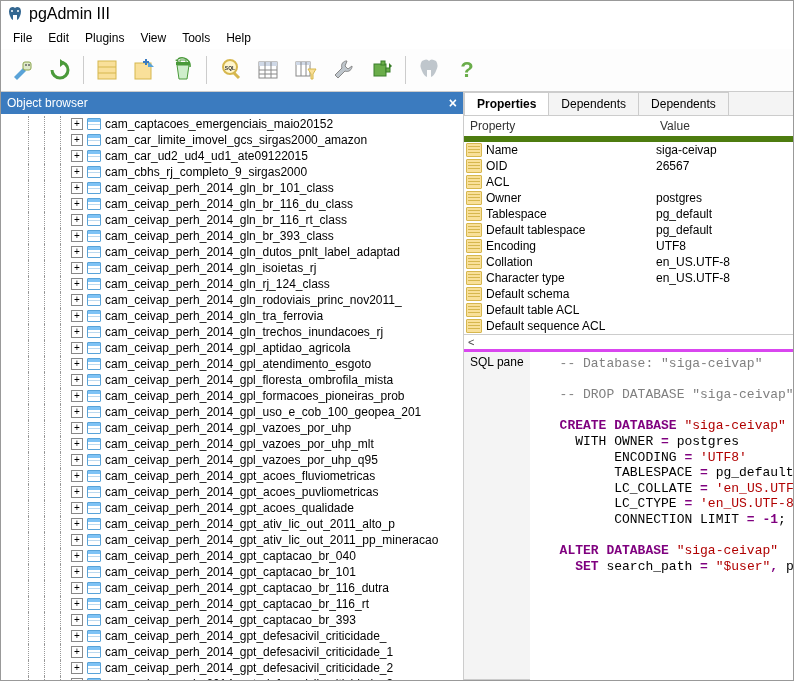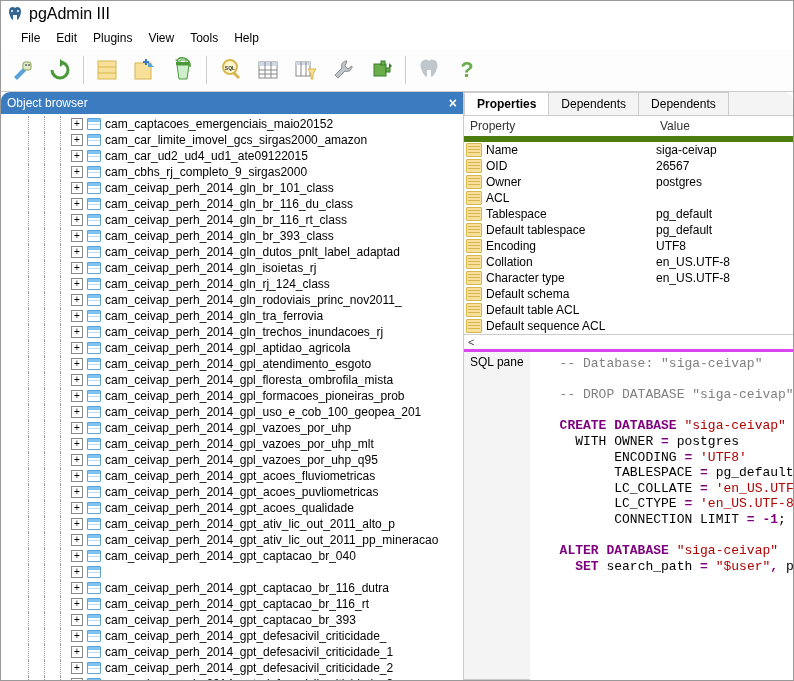--- a/index.html
+++ b/index.html
@@ -1,26 +1,26 @@
 <!DOCTYPE html>
 <html><head>
 <meta charset="utf-8">
 <style>
 * { box-sizing: border-box; margin: 0; padding: 0; }
 body { font-family: "Segoe UI", Tahoma, sans-serif; font-size: 12px; background: #fff; color: #000; }
 .window { width: 794px; height: 681px; display: flex; flex-direction: column; border: 1px solid #999; }
 .titlebar { display: flex; align-items: center; padding: 4px 6px; background: #fff; }
 .titlebar .logo { width: 16px; height: 16px; margin-right: 6px; display: flex; align-items: center; justify-content: center; color: #336791; font-weight: bold; font-size: 13px; }
 .titlebar .title { font-size: 16px; }
-.menubar { display: flex; padding: 2px 12px; background: #fff; }
+.menubar { display: flex; padding: 2px 4px; background: #fff; }
 .menubar .menu { padding: 2px 8px; cursor: pointer; }
 .toolbar { display: flex; align-items: center; padding: 4px; gap: 4px; background: #fdfdfd; border-bottom: 1px solid #ccc; }
 .toolbar .tbtn { width: 34px; height: 34px; display: flex; align-items: center; justify-content: center; border-radius: 3px; cursor: pointer; }
 .tsep { width: 1px; height: 28px; background: #ccc; margin: 0 2px; }
-.content { flex: 1; display: flex; overflow: hidden; border-radius: 9px; }
+.content { flex: 1; display: flex; overflow: hidden; }
 .left-panel { width: 463px; display: flex; flex-direction: column; border-right: 1px solid #ccc; }
 .panel-header { background: #3b7bbf; color: #fff; padding: 3px 6px; display: flex; justify-content: space-between; align-items: center; font-size: 12px; }
 .panel-header .close { cursor: pointer; font-size: 14px; font-weight: bold; }
 .tree { flex: 1; overflow: auto; padding: 2px 0; background: #fff; }
 .tree-row { display: flex; align-items: center; padding: 0 2px; height: 16px; line-height: 16px; white-space: nowrap; font-size: 12px; }
 .tree-row .indent { width: 6px; display: inline-block; flex-shrink: 0; }
 .tree-row .dotline { width: 16px; height: 16px; display: inline-block; position: relative; flex-shrink: 0; }
 .tree-row .dotline::before { content: ""; position: absolute; left: 7px; top: 0; bottom: 0; border-left: 1px dotted #999; }
 .expander { width: 12px; height: 12px; border: 1px solid #888; display: inline-flex; align-items: center; justify-content: center; font-size: 10px; line-height: 1; margin: 0 2px; cursor: pointer; flex-shrink: 0; background: #fff; }
 .table-icon { width: 14px; height: 12px; margin: 0 4px 0 2px; display: inline-block; flex-shrink: 0; background: linear-gradient(#7fc3f5,#7fc3f5) 0 0/100% 3px no-repeat, linear-gradient(#fff,#fff); border: 1px solid #5aa3d8; border-radius: 1px; position: relative; }
@@ -482,20 +482,21 @@
           </div>
           <div class="tree-row">
             <span class="indent"></span>
             <span class="indent"></span>
             <span class="indent"></span>
             <span class="dotline"></span>
             <span class="dotline"></span>
             <span class="dotline"></span>
             <span class="expander">+</span>
             <span class="table-icon"></span>
+            <span class="label">cam_ceivap_perh_2014_gpt_captacao_br_101</span>
           </div>
           <div class="tree-row">
             <span class="indent"></span>
             <span class="indent"></span>
             <span class="indent"></span>
             <span class="dotline"></span>
             <span class="dotline"></span>
             <span class="dotline"></span>
             <span class="expander">+</span>
             <span class="table-icon"></span>
@@ -587,27 +588,27 @@
               <span class="pname">Name</span>
               <span class="pval">siga-ceivap</span>
             </div>
             <div class="prop-row">
               <span class="picon"></span>
               <span class="pname">OID</span>
               <span class="pval">26567</span>
             </div>
             <div class="prop-row">
               <span class="picon"></span>
+              <span class="pname">ACL</span>
+              <span class="pval"></span>
+            </div>
+            <div class="prop-row">
+              <span class="picon"></span>
               <span class="pname">Owner</span>
               <span class="pval">postgres</span>
-            </div>
-            <div class="prop-row">
-              <span class="picon"></span>
-              <span class="pname">ACL</span>
-              <span class="pval"></span>
             </div>
             <div class="prop-row">
               <span class="picon"></span>
               <span class="pname">Tablespace</span>
               <span class="pval">pg_default</span>
             </div>
             <div class="prop-row">
               <span class="picon"></span>
               <span class="pname">Default tablespace</span>
               <span class="pval">pg_default</span>

